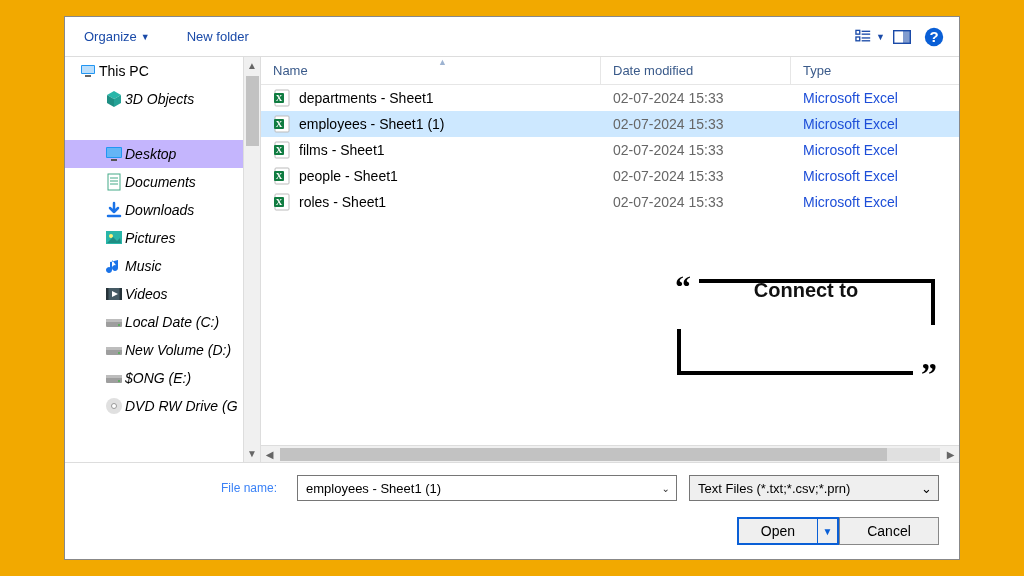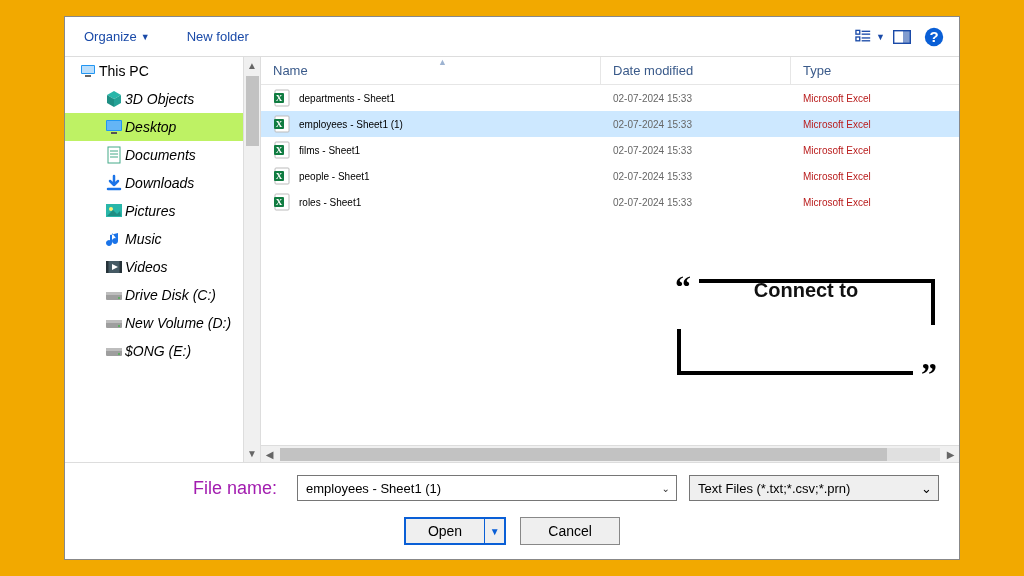--- a/index.html
+++ b/index.html
@@ -59,21 +59,21 @@
   .tree-inner { position:relative; width:100%; height:100%; }
   .tree ul { list-style:none; margin:0; padding:0; }
   .tree li {
     height: 28px; display:flex; align-items:center;
     padding-left: 14px; gap:2px;
     white-space: nowrap;
     font-size: 14px;
     color:#000;
   }
   .tree li.child { padding-left: 40px; font-style: italic; }
-  .tree li.sel { background:#bef264; }
+  .tree li.sel { background:#c4b5fd;margin-top:27px; }
   .tree li.sel .tlabel { }
   .tlabel { }
   .ticon { width:18px; height:18px; display:inline-flex; align-items:center; justify-content:center;}
   .tree .scrollv {
     position:absolute; top:0; right:0; width:17px; height:100%;
     background:#f0f0f0; border-left:1px solid #ddd;
     display:flex; flex-direction:column; align-items:center;
   }
   .tree .scrollv .arrow { height:17px; width:100%; display:flex; align-items:center; justify-content:center; color:#666; font-size:10px;}
   .tree .scrollv .thumb { width:13px; height:70px; background:#c2c2c2; margin-top:2px; border-radius:0;}
@@ -89,58 +89,58 @@
     background:#fff;
   }
   .colhead .col { padding: 0 12px; height:100%; display:flex; align-items:center; border-right:1px solid #e6e6e6;}
   .col.name { width: 340px; }
   .col.date { width: 190px; }
   .col.type { flex:1; border-right:none;}
   .sortind { width:100%; text-align:center; font-size:9px; color:#9db3d1; position:absolute; top:0;}
   .rows { flex:1; overflow:hidden; position:relative; }
   .row {
     height: 26px; display:flex; align-items:center;
-    color:#444; font-size:10px;
+    color:#444; font-size:14px;
   }
   .row.sel { background:#cde8ff; }
   .row .cname { width: 340px; padding-left:12px; display:flex; align-items:center; gap:8px; color:#000;}
   .row .cdate { width: 190px; padding-left:12px; color:#666;}
-  .row .ctype { flex:1; padding-left:12px; color:#b91c1c; white-space:nowrap; overflow:hidden;}
+  .row .ctype { flex:1; padding-left:12px; color:#1d4ed8; white-space:nowrap; overflow:hidden;}
   .xlsicon { width:18px; height:18px; }
   .list .hscroll {
     height:17px; background:#f0f0f0; border-top:1px solid #ddd;
     display:flex; align-items:center;
   }
   .list .hscroll .arrow { width:17px; height:17px; display:flex; align-items:center; justify-content:center; color:#666; font-size:10px;}
   .list .hscroll .track { flex:1; height:13px; background:#e0e0e0; margin:0 2px; position:relative;}
   .list .hscroll .thumb { position:absolute; left:0; top:0; height:100%; width:92%; background:#c2c2c2;}
   
   .bottom {
     border-top:1px solid #ddd;
     padding: 12px 20px 14px 20px;
     display:flex; flex-direction:column; gap:10px;
   }
   .fnrow { display:flex; align-items:center; gap:12px; }
-  .fnlabel { width: 200px; text-align:right; padding-right:8px; color:#a21caf; font-size:18px;}
+  .fnlabel { width: 200px; text-align:right; padding-right:8px; color:#3b82f6; font-size:12px;}
   .fninput {
     flex:1; height: 26px;
     border:1px solid #767676;
     display:flex; align-items:center; justify-content:space-between;
     padding: 0 6px 0 8px;
     background:#fff;
   }
   .fninput .drop { font-size:10px; color:#333;}
   .filter {
     width: 250px; height:26px;
     border:1px solid #767676;
     display:flex; align-items:center; justify-content:space-between;
     padding: 0 6px 0 8px;
     background:#efefef;
   }
-  .btnrow { display:flex; align-items:center; justify-content:center; gap:14px; padding-right: 0px; padding-top:6px;}
+  .btnrow { display:flex; align-items:center; justify-content:flex-end; padding-right: 0px; padding-top:6px;}
   .btn {
     height: 28px; min-width: 100px;
     border:1px solid #888; background:#efefef;
     display:inline-flex; align-items:center; justify-content:center;
     font-size:14px;
   }
   .btn.primary {
     border:2px solid #0a5fd6;
     display:inline-flex; align-items:stretch; padding:0;
   }
@@ -273,37 +273,45 @@
                 </svg>
               </span>
               <span class="tlabel">Videos</span>
             </li>
             <li class="child ">
               <span class="ticon">
                 <svg width="18" height="18" viewBox="0 0 18 18">
                   <use href="#ico-drive"></use>
                 </svg>
               </span>
-              <span class="tlabel">Drive Disk (C:)</span>
+              <span class="tlabel">Local Date (C:)</span>
             </li>
             <li class="child ">
               <span class="ticon">
                 <svg width="18" height="18" viewBox="0 0 18 18">
                   <use href="#ico-drive"></use>
                 </svg>
               </span>
               <span class="tlabel">New Volume (D:)</span>
             </li>
             <li class="child ">
               <span class="ticon">
                 <svg width="18" height="18" viewBox="0 0 18 18">
                   <use href="#ico-drive"></use>
                 </svg>
               </span>
               <span class="tlabel">$ONG (E:)</span>
+            </li>
+            <li class="child ">
+              <span class="ticon">
+                <svg width="18" height="18" viewBox="0 0 18 18">
+                  <use href="#ico-dvd"></use>
+                </svg>
+              </span>
+              <span class="tlabel">DVD RW Drive (G</span>
             </li>
           </ul>
       </div>
       <div class="scrollv">
         <div class="arrow">▲</div>
         <div class="thumb"></div>
         <div style="flex:1"></div>
         <div class="arrow">▼</div>
       </div>
     </div>

